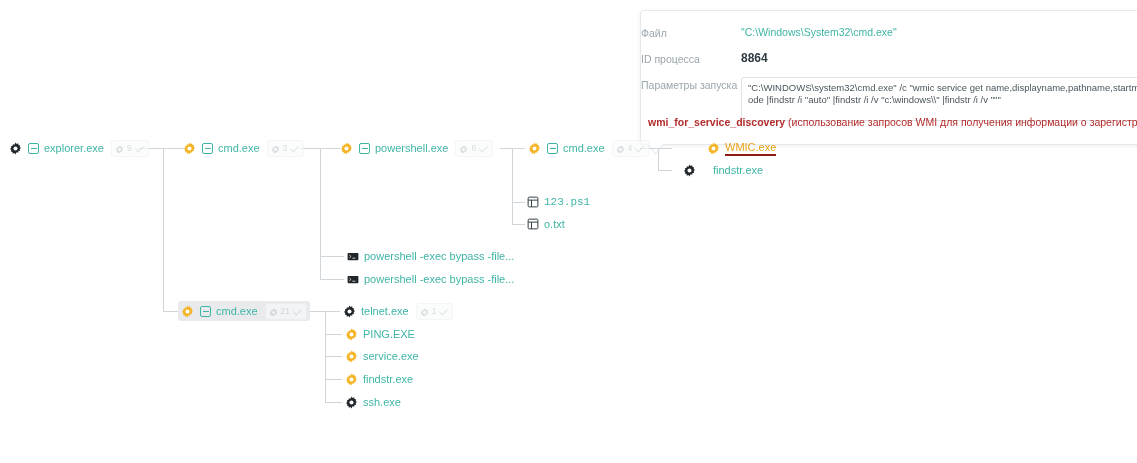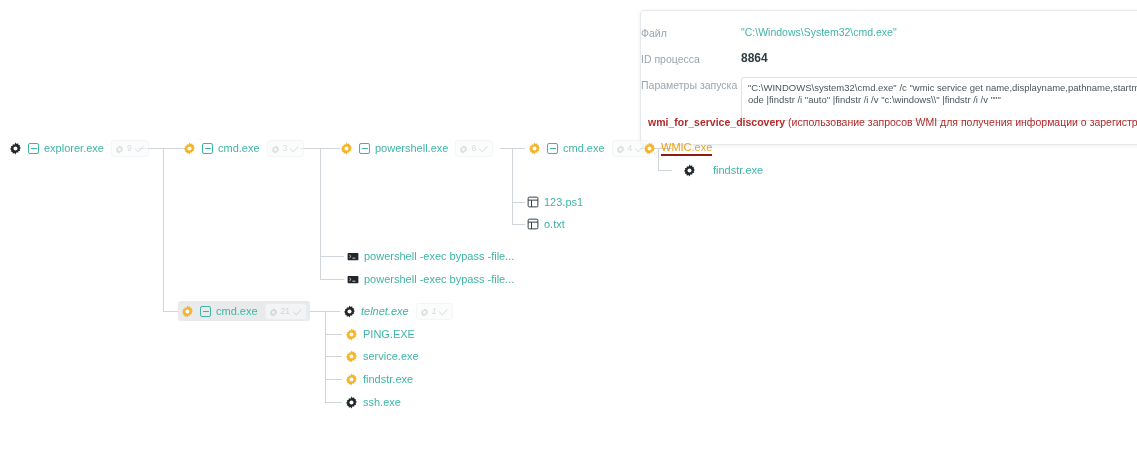--- a/index.html
+++ b/index.html
@@ -318,41 +318,41 @@
         <svg viewBox="0 0 20 20" width="9" height="9">
             <path fill="#c8ced2" d="M10 0.8l1.6 2.1 2.5-0.8 0.5 2.6 2.6 0.5-0.8 2.5 2.1 1.6-2.1 1.6 0.8 2.5-2.6 0.5-0.5 2.6-2.5-0.8L10 19.2 8.4 17.1l-2.5 0.8-0.5-2.6-2.6-0.5 0.8-2.5L1.5 10.6 3.6 9 2.8 6.5l2.6-0.5 0.5-2.6 2.5 0.8z"></path>
             <circle cx="10" cy="10" r="3.1" fill="#fafbfb"></circle>
           </svg>
       </span>
       <span class="bcount">4</span>
       <span class="bchev"></span>
     </span>
   </div>
 
-  <div class="node" style="left:640px; top:138px;">
+  <div class="node" style="left:704px; top:138px;">
     <span class="gear">
       <svg viewBox="0 0 20 20" width="13" height="13">
           <path fill="#f5b426" d="M10 0.8l1.6 2.1 2.5-0.8 0.5 2.6 2.6 0.5-0.8 2.5 2.1 1.6-2.1 1.6 0.8 2.5-2.6 0.5-0.5 2.6-2.5-0.8L10 19.2 8.4 17.1l-2.5 0.8-0.5-2.6-2.6-0.5 0.8-2.5L1.5 10.6 3.6 9 2.8 6.5l2.6-0.5 0.5-2.6 2.5 0.8z"></path>
           <circle cx="10" cy="10" r="3.1" fill="#ffffff"></circle>
         </svg>
     </span>
     <span class="node-label alert">WMIC.exe</span>
   </div>
 
   <div class="node" style="left:680px; top:160px;gap:12px;">
     <span class="gear">
       <svg viewBox="0 0 20 20" width="13" height="13">
           <path fill="#21262a" d="M10 0.8l1.6 2.1 2.5-0.8 0.5 2.6 2.6 0.5-0.8 2.5 2.1 1.6-2.1 1.6 0.8 2.5-2.6 0.5-0.5 2.6-2.5-0.8L10 19.2 8.4 17.1l-2.5 0.8-0.5-2.6-2.6-0.5 0.8-2.5L1.5 10.6 3.6 9 2.8 6.5l2.6-0.5 0.5-2.6 2.5 0.8z"></path>
           <circle cx="10" cy="10" r="3.1" fill="#ffffff"></circle>
         </svg>
     </span>
     <span class="node-label">findstr.exe</span>
   </div>
 
-  <div class="node" style="left:524px; top:192px;">
+  <div class="node" style="left:524px; top:192px;font-family:Liberation Mono, monospace;">
     <span class="fileicon">
       <svg viewBox="0 0 16 16" width="12" height="12">
           <rect x="1.5" y="1.5" width="13" height="13" rx="1.5" fill="none" stroke="#2e3b40" stroke-width="1.3"></rect>
           <path d="M1.5 5.5H14.5M6 5.5V14.5" stroke="#2e3b40" stroke-width="1.3"></path>
         </svg>
     </span>
     <span class="node-label">123.ps1</span>
   </div>
 
   <div class="node" style="left:524px; top:214px;">
@@ -401,21 +401,21 @@
         <svg viewBox="0 0 20 20" width="9" height="9">
             <path fill="#c8ced2" d="M10 0.8l1.6 2.1 2.5-0.8 0.5 2.6 2.6 0.5-0.8 2.5 2.1 1.6-2.1 1.6 0.8 2.5-2.6 0.5-0.5 2.6-2.5-0.8L10 19.2 8.4 17.1l-2.5 0.8-0.5-2.6-2.6-0.5 0.8-2.5L1.5 10.6 3.6 9 2.8 6.5l2.6-0.5 0.5-2.6 2.5 0.8z"></path>
             <circle cx="10" cy="10" r="3.1" fill="#fafbfb"></circle>
           </svg>
       </span>
       <span class="bcount">21</span>
       <span class="bchev"></span>
     </span>
   </div>
 
-  <div class="node" style="left:340px; top:301px;font-style:italic;">
+  <div class="node" style="left:340px; top:301px;">
     <span class="gear">
       <svg viewBox="0 0 20 20" width="13" height="13">
           <path fill="#21262a" d="M10 0.8l1.6 2.1 2.5-0.8 0.5 2.6 2.6 0.5-0.8 2.5 2.1 1.6-2.1 1.6 0.8 2.5-2.6 0.5-0.5 2.6-2.5-0.8L10 19.2 8.4 17.1l-2.5 0.8-0.5-2.6-2.6-0.5 0.8-2.5L1.5 10.6 3.6 9 2.8 6.5l2.6-0.5 0.5-2.6 2.5 0.8z"></path>
           <circle cx="10" cy="10" r="3.1" fill="#ffffff"></circle>
         </svg>
     </span>
     <span class="node-label">telnet.exe</span>
     <span class="badge">
       <span class="bgear">
         <svg viewBox="0 0 20 20" width="9" height="9">

